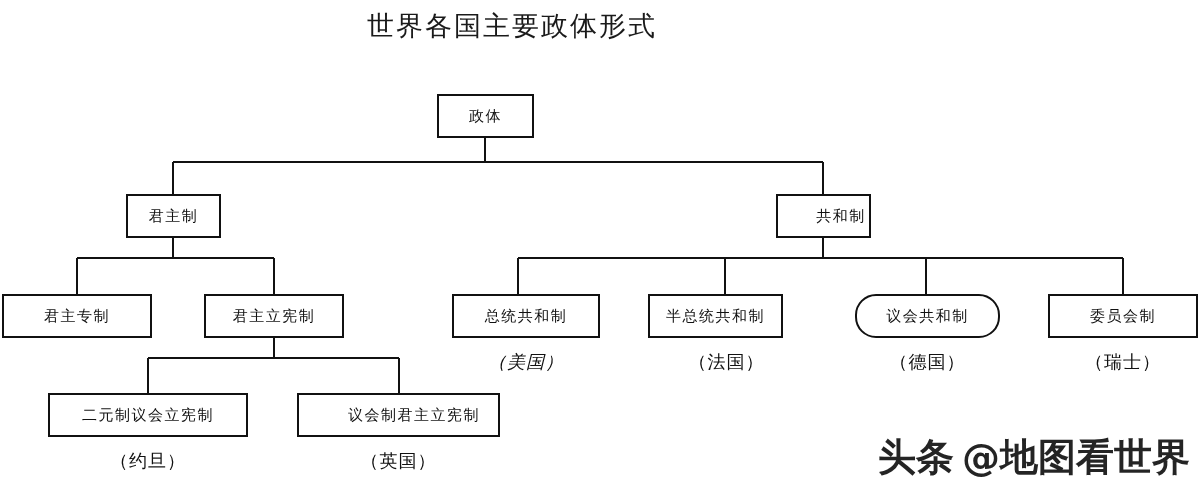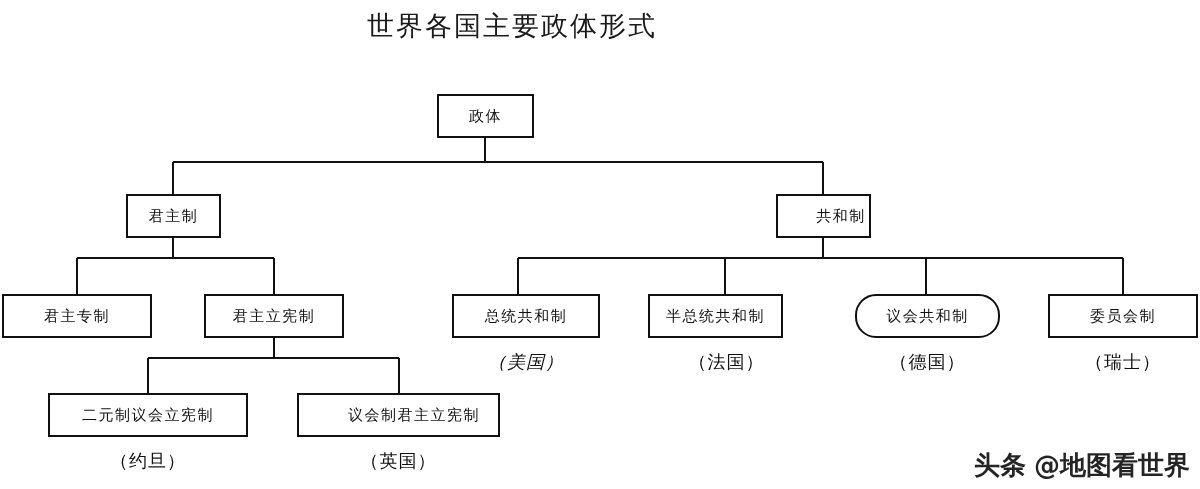--- a/index.html
+++ b/index.html
@@ -67,21 +67,21 @@
     height: 489px;
     pointer-events: none;
   }
   .watermark {
     position: absolute;
     right: 10px;
     bottom: 6px;
     display: flex;
     align-items: center;
     gap: 8px;
-    font-size: 26px;
+    font-size: 38px;
     font-weight: bold;
     color: #121212;
     font-family: "DejaVu Sans", "Liberation Sans", sans-serif;
     white-space: nowrap;
     opacity: 0.92;
   }
   .watermark .wm-brand { letter-spacing: 0px; }
   .watermark .wm-handle { letter-spacing: 0px; }
 </style>
 </head>

